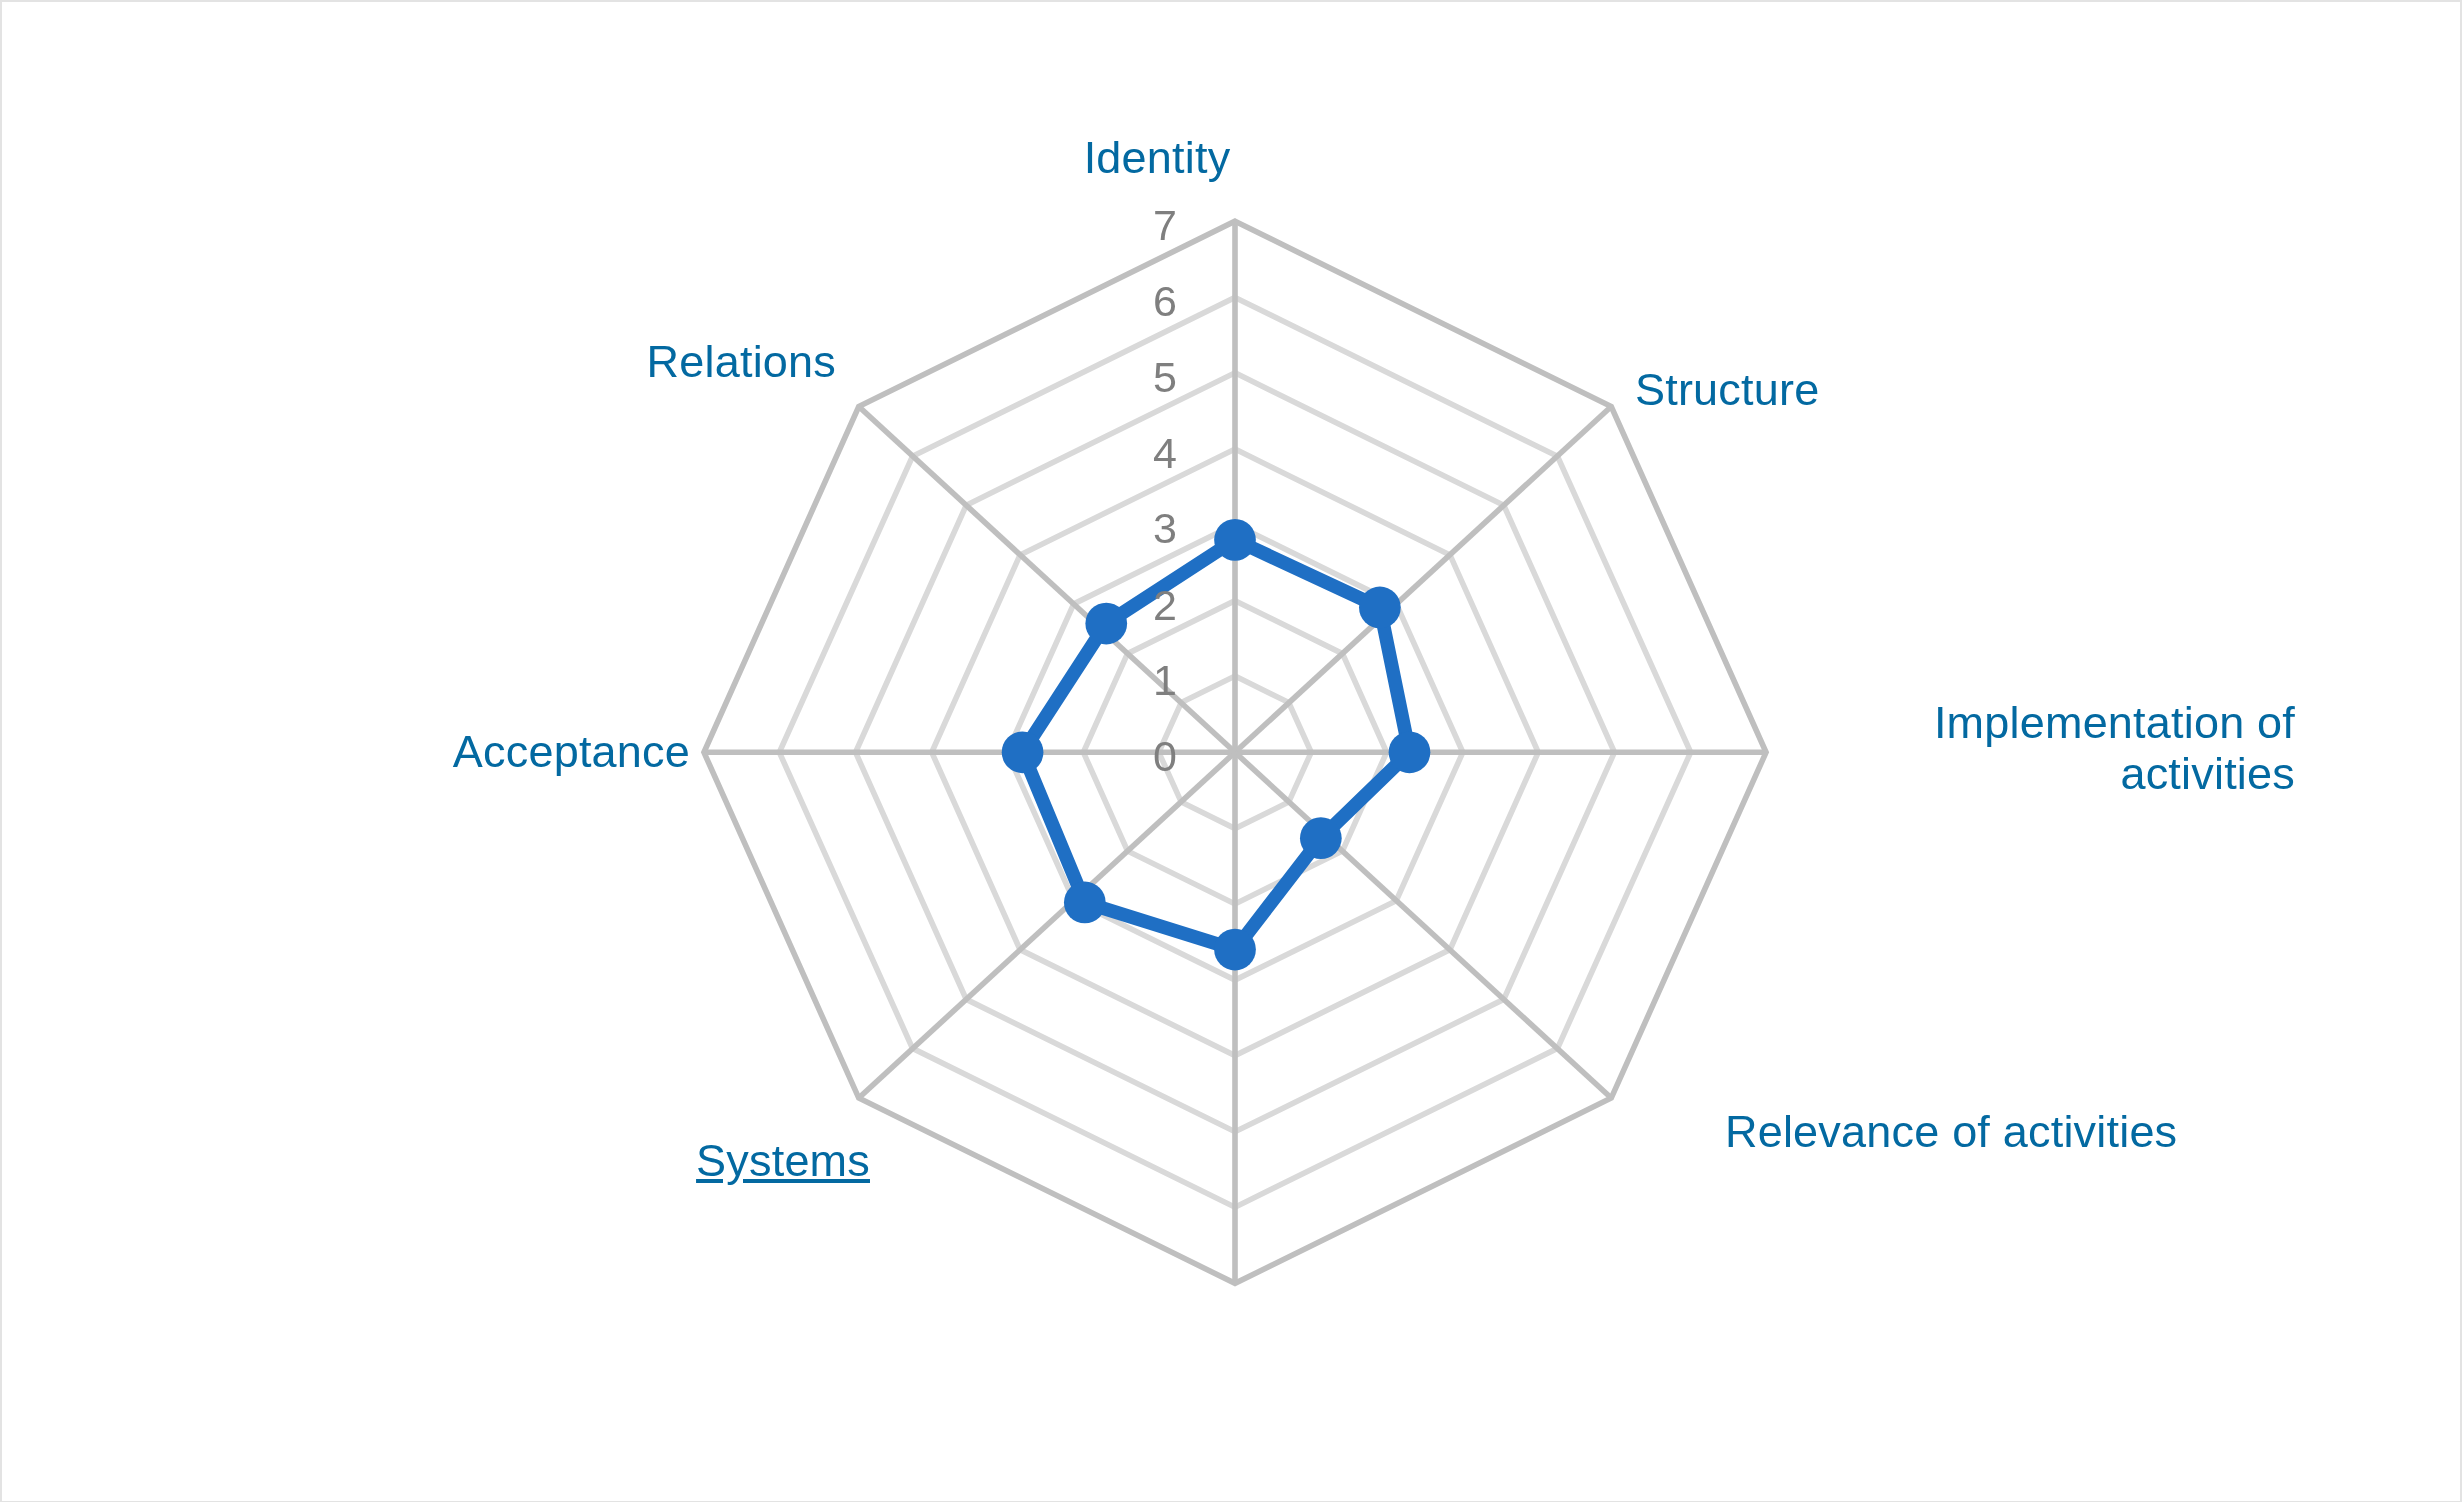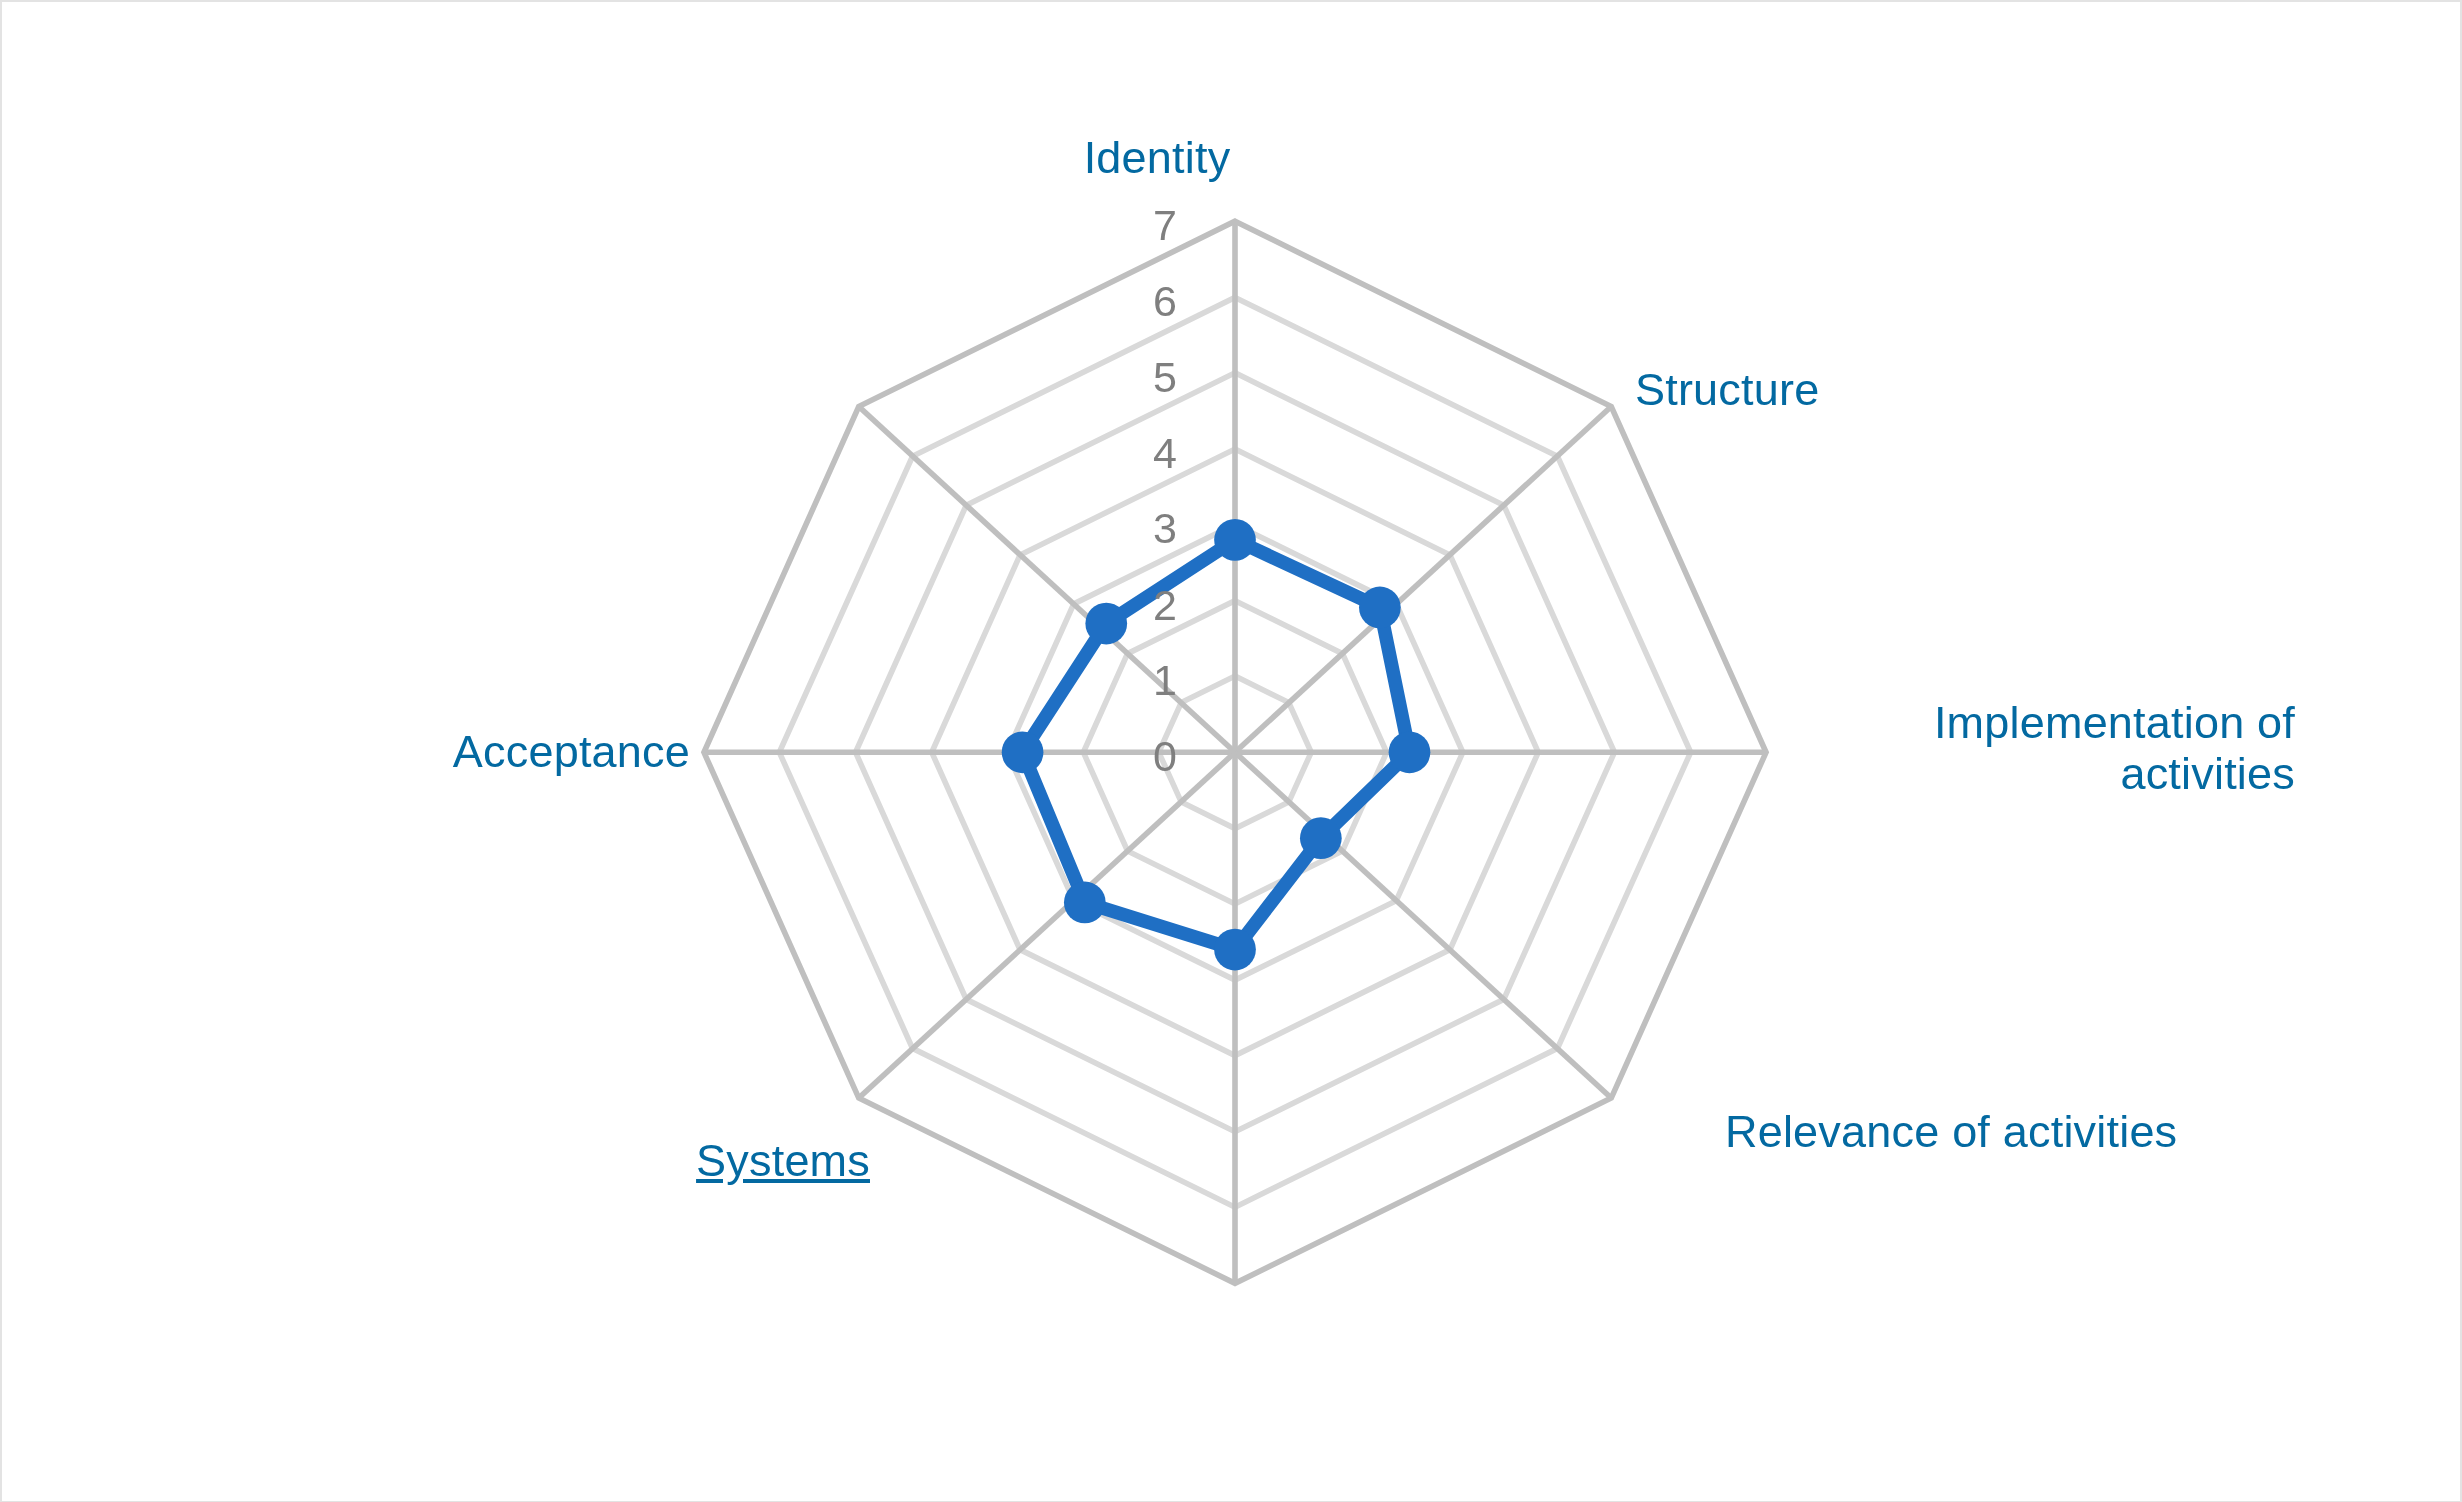--- a/index.html
+++ b/index.html
@@ -112,16 +112,17 @@
     <div class="axis-title" style="left:1796px; top:696px; text-align:right; width:497px;">Implementation of
 activities</div>
 
     <div class="axis-title" style="left:1723px; top:1105px; text-align:left;">Relevance of activities</div>
 
 
     <div class="axis-title" style="left:667px; top:1134px; text-align:right; width:201px;text-decoration:underline;">Systems</div>
 
     <div class="axis-title" style="left:134px; top:725px; text-align:right; width:554px;">Acceptance</div>
 
+    <div class="axis-title" style="left:425px; top:335px; text-align:right; width:409px;">Relations</div>
 
   </div>
 </div>
 
 
 </body></html>

